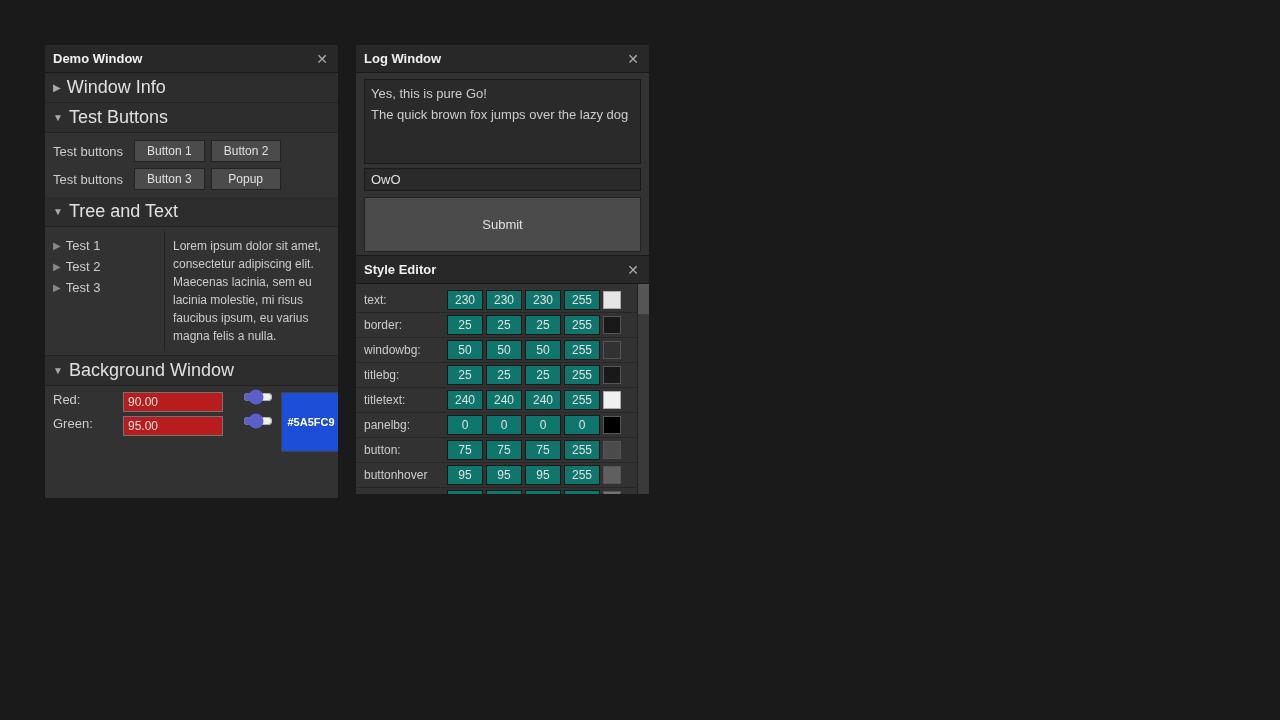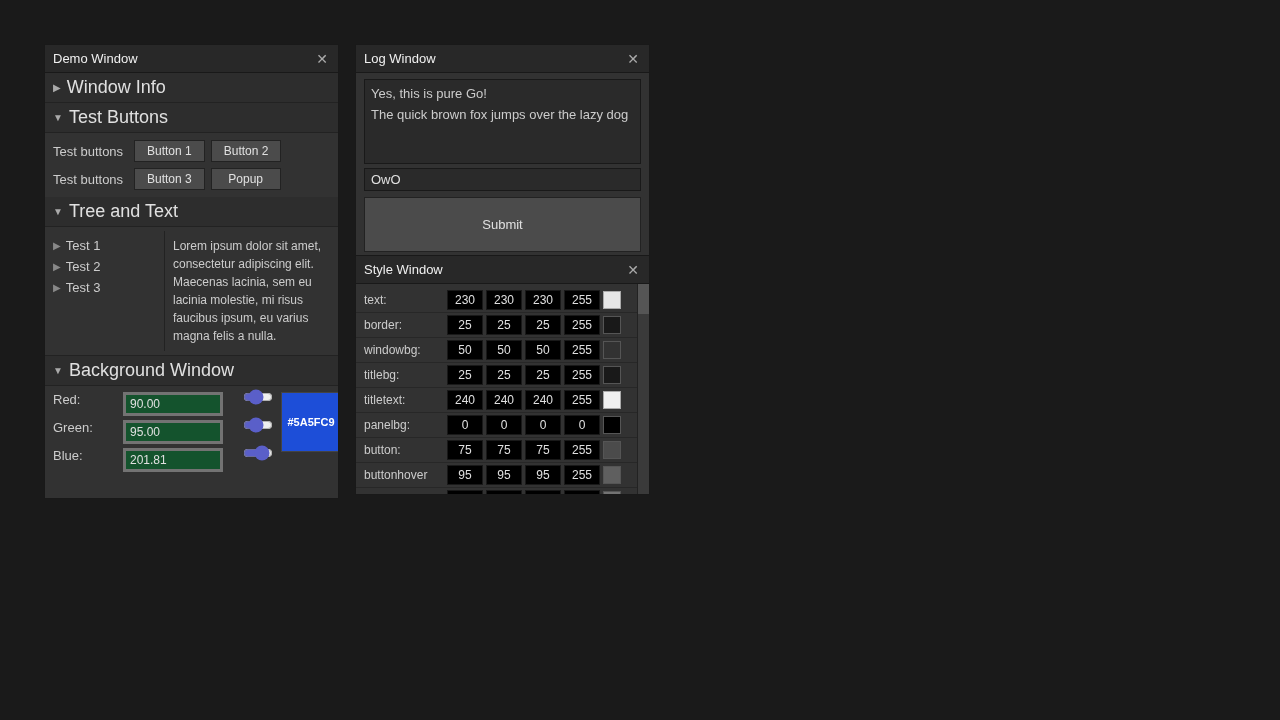--- a/index.html
+++ b/index.html
@@ -28,21 +28,21 @@
       display: flex;
       align-items: center;
       justify-content: space-between;
       border-bottom: 1px solid #191919;
       user-select: none;
     }
 
     .window-title {
       color: #f0f0f0;
       font-size: 13px;
-      font-weight: 400;
+      font-weight: 700;
     }
 
     .close-btn {
       background: none;
       border: none;
       color: #aaa;
       cursor: pointer;
       font-size: 14px;
       padding: 0 2px;
       line-height: 1;
@@ -158,22 +158,22 @@
       gap: 20px;
     }
 
     .color-label {
       min-width: 50px;
       color: #ccc;
       font-size: 13px;
     }
 
     .color-input {
-      background: #14532d;
-      border: 3px solid #737373;
+      background: #b91c1c;
+      border: 1px solid #737373;
       color: #e0e0e0;
       padding: 2px 4px;
       font-size: 12px;
       width: 100px;
     }
 
     .color-slider {
       width: 30px;
       height: 10px;
       accent-color: #5a5fc9;
@@ -275,21 +275,21 @@
       border-bottom: 1px solid #272727;
     }
 
     .style-label {
       min-width: 80px;
       color: #ccc;
       font-size: 12px;
     }
 
     .style-num {
-      background: #000000;
+      background: #0f766e;
       border: 1px solid #191919;
       color: #e0e0e0;
       width: 36px;
       padding: 2px 3px;
       font-size: 12px;
       text-align: center;
     }
 
     .style-color-swatch {
       width: 18px;
@@ -380,25 +380,20 @@
             <div class="color-row">
               <span class="color-label">Red:</span>
               <input class="color-input" type="text" value="90.00" style="">
               <input type="range" class="color-slider" min="0" max="255" value="90" style="">
             </div>
             <div class="color-row">
               <span class="color-label">Green:</span>
               <input class="color-input" type="text" value="95.00" style="">
               <input type="range" class="color-slider" min="0" max="255" value="95" style="">
             </div>
-            <div class="color-row">
-              <span class="color-label">Blue:</span>
-              <input class="color-input" type="text" value="201.81" style="">
-              <input type="range" class="color-slider" min="0" max="255" value="202" style="">
-            </div>
           </div>
           <div class="color-swatch" id="color-swatch" style="background:#1d4ed8;">
             <span>#5A5FC9</span>
           </div>
         </div>
       </div>
     </div>
 
   </div>
 </div>
@@ -415,21 +410,21 @@
     </div>
     <div class="log-input-row">
       <input class="log-input" type="text" value="OwO" style="">
       <button class="submit-btn">Submit</button>
     </div>
   </div>
 </div>
 
 <div class="window" id="style-editor">
   <div class="window-title-bar">
-    <span class="window-title">Style Window</span>
+    <span class="window-title">Style Editor</span>
     <button class="close-btn">✕</button>
   </div>
   <div style="display:flex; flex:1; overflow:hidden;">
     <div class="style-body" style="flex:1;">
 
     <div class="style-row">
       <span class="style-label">text:</span>
       <input class="style-num" type="text" value="230" style="">
       <input class="style-num" type="text" value="230" style="">
       <input class="style-num" type="text" value="230" style="">

